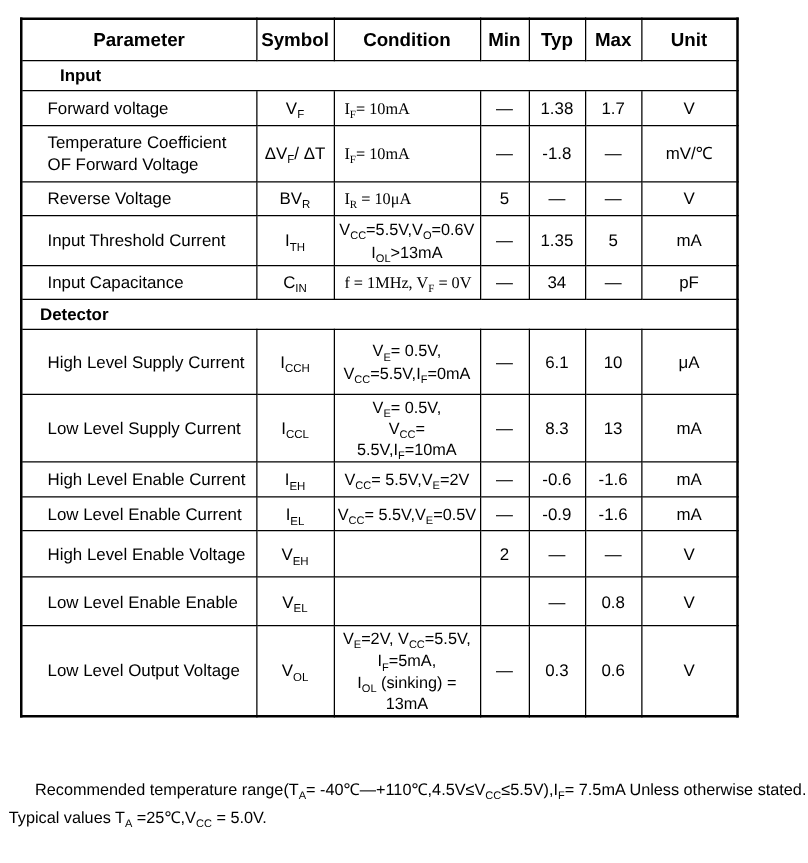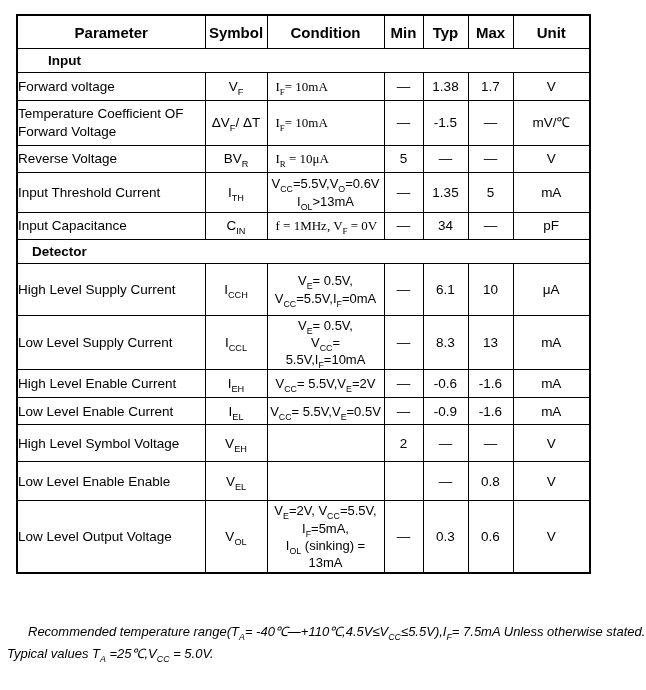--- a/index.html
+++ b/index.html
@@ -7,31 +7,31 @@
     width:646px;height:690px;background:#ffffff;color:#000000;
     font-family:"Liberation Sans", sans-serif;position:relative;overflow:hidden;
   }
   table{
     position:absolute;left:16px;top:14px;width:573px;
     border-collapse:collapse;table-layout:fixed;border:2px solid #000;
   }
   th,td{border:1px solid #000;vertical-align:middle;overflow:hidden;}
   th{font-size:15px;font-weight:bold;text-align:center;height:28px;padding:2px 3px;}
   td{font-size:13.5px;text-align:center;padding:2px 3px;line-height:1.32;}
-  td.param{text-align:left;padding-left:0;padding-right:4px;}
+  td.param{text-align:left;padding-left:20px;padding-right:4px;}
   td.cond{font-size:13px;padding:1px 2px;}
   td.cond.left{text-align:left;padding-left:8px;font-family:Liberation Serif, serif;}
   tr.section td{text-align:left;font-weight:bold;}
   tr.sec-input td{padding-left:30px;}
   tr.sec-detector td{padding-left:14px;}
   sub{font-size:0.68em;line-height:0;}
   .h24{height:24px}.h27{height:27px}.h28{height:28px}.h37{height:37px}
   .h39{height:39px}.h40{height:40px}.h45{height:45px}.h46{height:46px}
   .h52{height:52px}.h69{height:69px}
-  .footnote{position:absolute;font-size:13px;line-height:1.3;white-space:nowrap;font-style:italic;}
+  .footnote{position:absolute;font-size:13px;line-height:1.3;white-space:nowrap;}
   #fn1{left:28px;top:624px;}
   #fn2{left:7px;top:646px;}
 </style>
 </head>
 <body>
 
 <table>
   <colgroup>
     <col style="width:188px">
       <col style="width:62px">
@@ -64,21 +64,21 @@
     <td>1.38</td>
     <td>1.7</td>
     <td>V</td>
   </tr>
 
   <tr class="h45">
     <td class="param">Temperature Coefficient OF Forward Voltage</td>
     <td>ΔV<sub>F</sub>/ ΔT</td>
     <td class="cond left">I<sub>F</sub>= 10mA</td>
     <td>—</td>
-    <td>-1.5</td>
+    <td>-1.8</td>
     <td>—</td>
     <td>mV/℃</td>
   </tr>
 
   <tr class="h27">
     <td class="param">Reverse Voltage</td>
     <td>BV<sub>R</sub></td>
     <td class="cond left">I<sub>R</sub> = 10μA</td>
     <td>5</td>
     <td>—</td>
@@ -144,21 +144,21 @@
     <td class="param">Low Level Enable Current</td>
     <td>I<sub>EL</sub></td>
     <td class="cond">V<sub>CC</sub>= 5.5V,V<sub>E</sub>=0.5V</td>
     <td>—</td>
     <td>-0.9</td>
     <td>-1.6</td>
     <td>mA</td>
   </tr>
 
   <tr class="h37">
-    <td class="param">High Level Symbol Voltage</td>
+    <td class="param">High Level Enable Voltage</td>
     <td>V<sub>EH</sub></td>
     <td class="cond"></td>
     <td>2</td>
     <td>—</td>
     <td>—</td>
     <td>V</td>
   </tr>
 
   <tr class="h39">
     <td class="param">Low Level Enable Enable</td>

